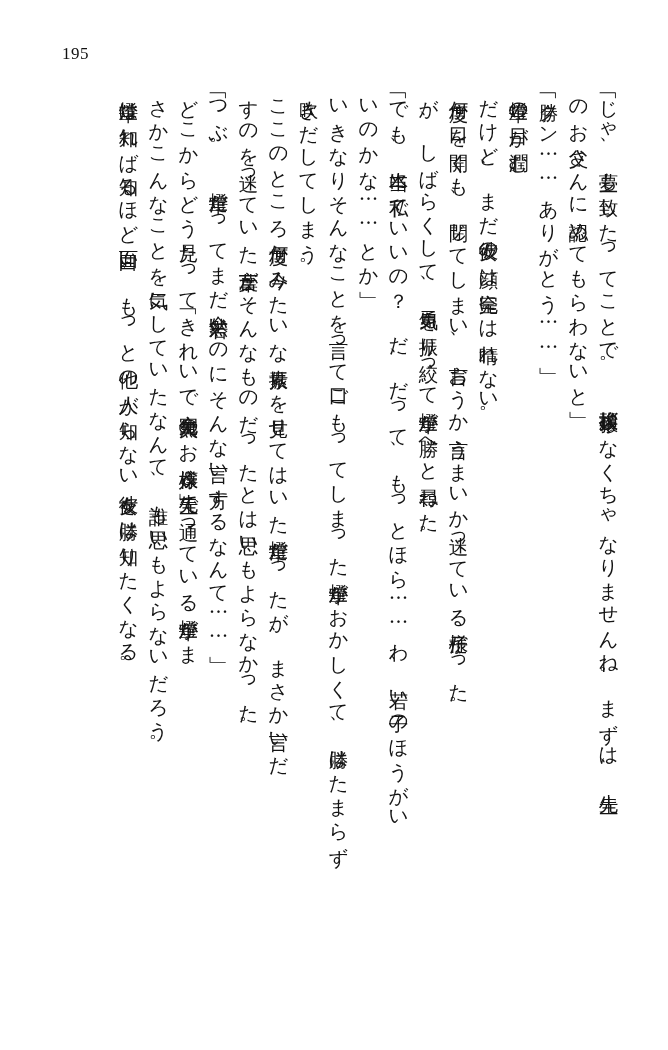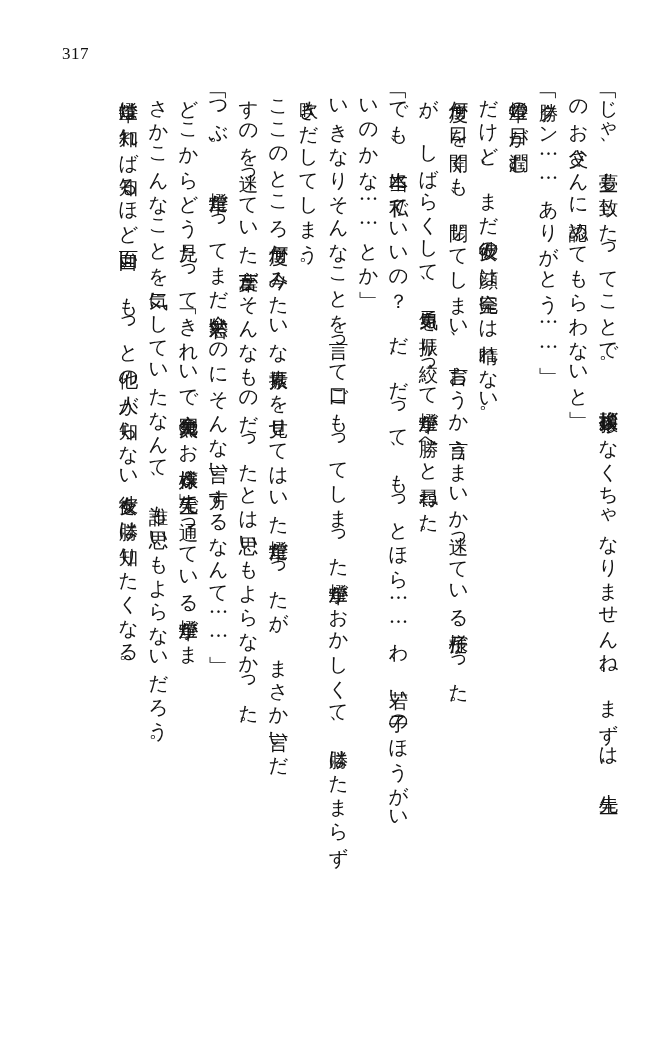--- a/index.html
+++ b/index.html
@@ -50,21 +50,21 @@
     font-family: "DejaVu Serif", "Liberation Serif", serif;
     white-space: pre;
     overflow: visible;
   }
 </style>
 </head>
 <body>
 
 <div class="page">
 
-  <div class="page-number">317</div>
+  <div class="page-number">195</div>
 
   <div class="text-body" id="text-body">
       <div class="vline">「じゃ、夢も一致したってことで。　挨拶頑張らなくちゃなりませんね。まずは、先生</div>
       <div class="vline">のお父さんに認めてもらわないと」</div>
       <div class="vline">「勝クン……ありがとう……」</div>
       <div class="vline">燈華の目が潤む。</div>
       <div class="vline">だけど、まだ彼女の顔は完全には晴れない。</div>
       <div class="vline">何度か口を開くも、閉じてしまい、言おうか言うまいか迷っている様子だった。</div>
       <div class="vline">が、しばらくして、勇気を振り絞って燈華が勝へと尋ねた。</div>
       <div class="vline">「でも、本当に私でいいの？　だ、だって、もっとほら……わ、若い子のほうがい</div>

